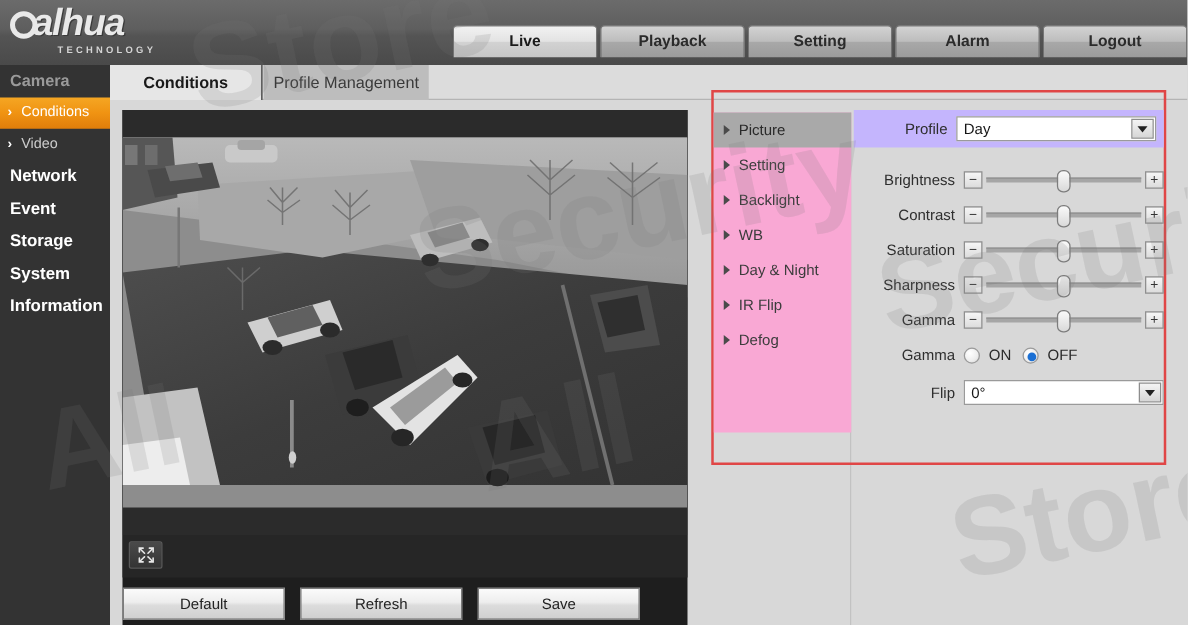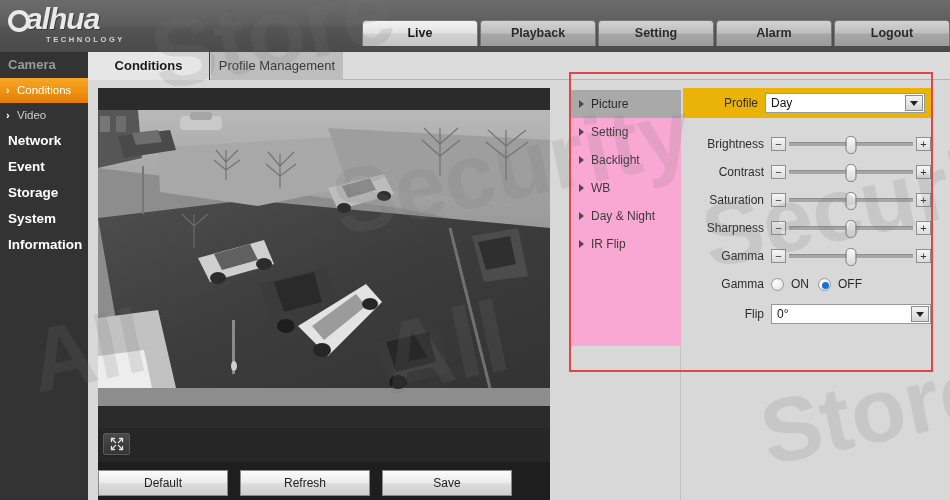--- a/index.html
+++ b/index.html
@@ -179,21 +179,21 @@
   .sub-item.selected { background: #a9a9a9; color: #2a2a2a; }
 
   #vline {
     position: absolute; left: 592px; top: 38px;
     width: 1px; height: 462px; background: #c2c2c2; z-index: 11;
   }
 
   #profile-row {
     position: absolute; left: 595px; top: 36px;
     width: 248px; height: 30px;
-    background: #eab308; z-index: 14;
+    background: #c4b5fd; z-index: 14;
     display: flex; align-items: center; justify-content: flex-end;
     padding-right: 6px;
   }
   .lbl {
     font-size: 12px; color: #2e2e2e; text-align: right;
     margin-right: 7px; white-space: nowrap;
   }
   .selbox {
     position: relative; width: 160px; height: 20px;
     background: #ffffff; border: 1px solid #9a9a9a;
@@ -438,20 +438,24 @@
         <span>WB</span>
       </div>
       <div class="sub-item">
         <span class="tri"></span>
         <span>Day &amp; Night</span>
       </div>
       <div class="sub-item">
         <span class="tri"></span>
         <span>IR Flip</span>
       </div>
+      <div class="sub-item">
+        <span class="tri"></span>
+        <span>Defog</span>
+      </div>
     </div>
 
     <div id="profile-row">
       <span class="lbl">Profile</span>
       <div class="selbox">
         <span class="selval">Day</span>
         <span class="selarrow">
             <i></i>
           </span>
       </div>

